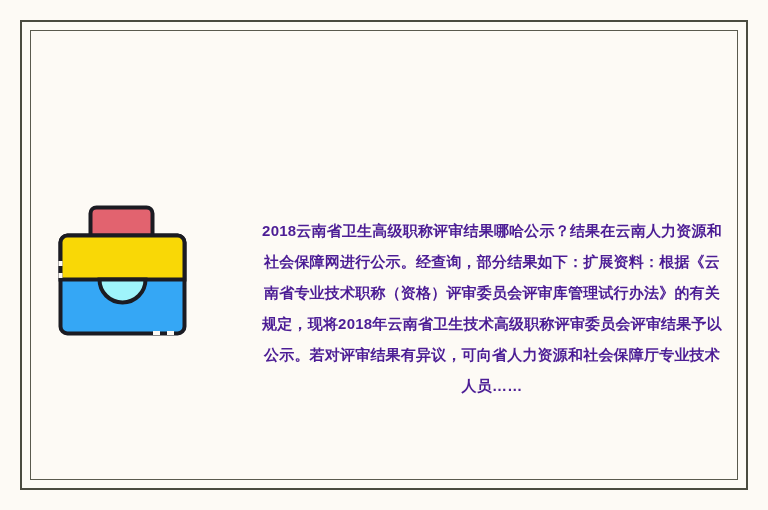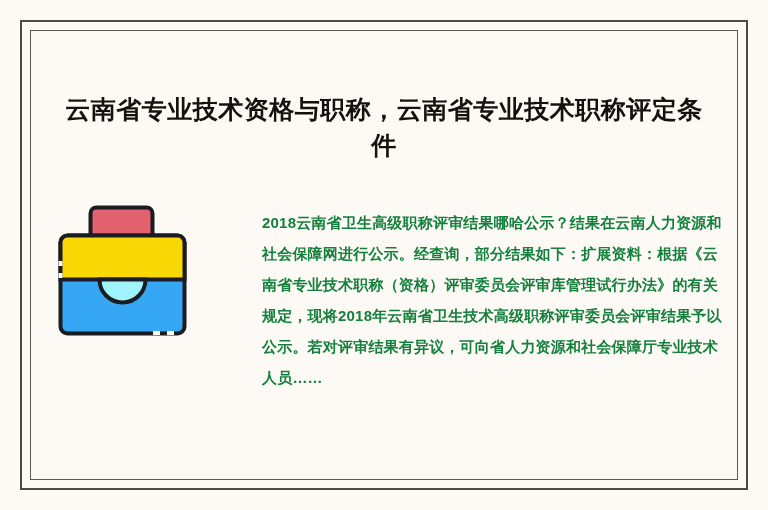--- a/index.html
+++ b/index.html
@@ -74,39 +74,38 @@
     top: 9px;
     width: 148px;
     height: 148px;
   }
   .ill-svg { display: block; }
 
   
   .body-text {
     position: absolute;
     left: 222px;
-    top: 6px;
+    top: 14px;
     width: 460px;
-    text-align: left;
+    text-align: center;
     font-size: 15px;
     line-height: 31px;
     font-weight: 700;
-    color: #15803d;
+    color: #4c1d95;
     letter-spacing: 0.2px;
   }
 </style>
 </head>
 <body>
 
 <div class="page">
 
   <div class="frame-outer"></div>
   <div class="frame-inner"></div>
 
-  <h1 class="title">云南省专业技术资格与职称，云南省专业技术职称评定条件</h1>
 
   <div class="content">
 
     <div class="illustration">
       <svg class="ill-svg" width="148" height="148" viewBox="0 0 148 148" xmlns="http://www.w3.org/2000/svg">
 
         <rect x="38.5" y="12.5" width="62" height="34" rx="6" ry="6" fill="#e2636f" stroke="#1b1b22" stroke-width="4"></rect>
 
         <rect x="8.5" y="40.5" width="124" height="98" rx="7" ry="7" fill="#35a7f5" stroke="#1b1b22" stroke-width="4"></rect>
 

